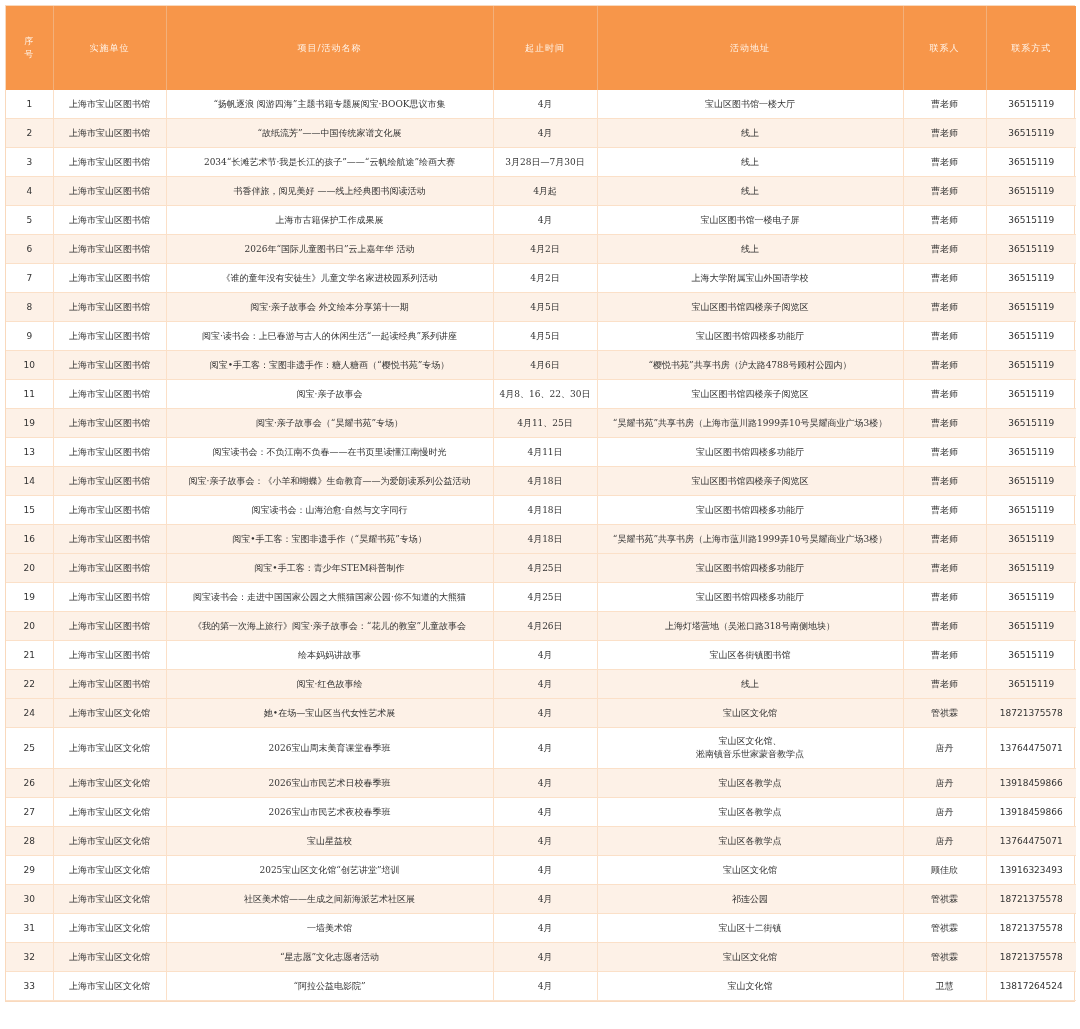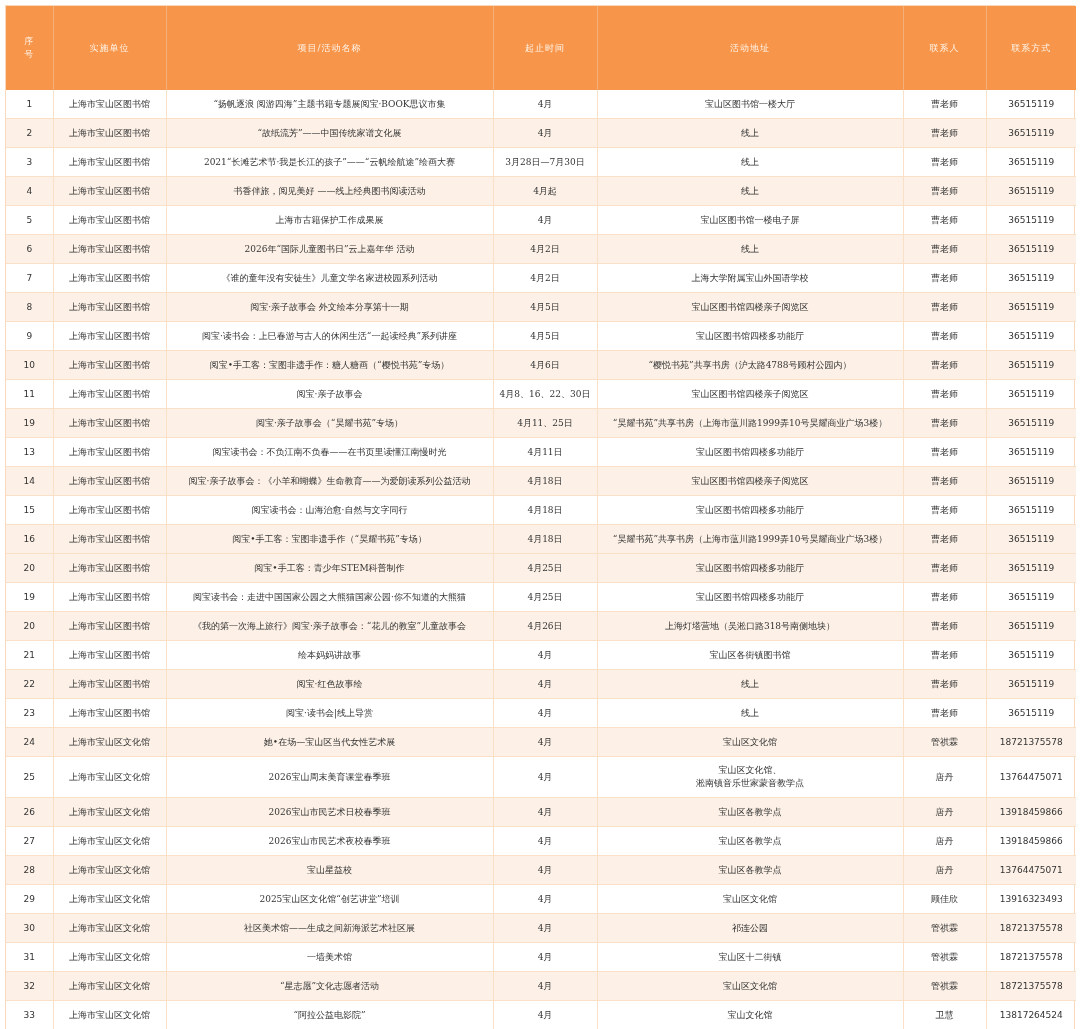--- a/index.html
+++ b/index.html
@@ -69,21 +69,21 @@
           <td>上海市宝山区图书馆</td>
           <td>“故纸流芳”——中国传统家谱文化展</td>
           <td>4月</td>
           <td>线上</td>
           <td>曹老师</td>
           <td class="num">36515119</td>
         </tr>
         <tr>
           <td class="num">3</td>
           <td>上海市宝山区图书馆</td>
-          <td>2021“长滩艺术节·我是长江的孩子”——“云帆绘航途”绘画大赛</td>
+          <td>2034“长滩艺术节·我是长江的孩子”——“云帆绘航途”绘画大赛</td>
           <td>3月28日—7月30日</td>
           <td>线上</td>
           <td>曹老师</td>
           <td class="num">36515119</td>
         </tr>
         <tr class="alt">
           <td class="num">4</td>
           <td>上海市宝山区图书馆</td>
           <td>书香伴旅，阅见美好 ——线上经典图书阅读活动</td>
           <td>4月起</td>
@@ -232,29 +232,20 @@
           <td>绘本妈妈讲故事</td>
           <td>4月</td>
           <td>宝山区各街镇图书馆</td>
           <td>曹老师</td>
           <td class="num">36515119</td>
         </tr>
         <tr class="alt">
           <td class="num">22</td>
           <td>上海市宝山区图书馆</td>
           <td>阅宝·红色故事绘</td>
-          <td>4月</td>
-          <td>线上</td>
-          <td>曹老师</td>
-          <td class="num">36515119</td>
-        </tr>
-        <tr>
-          <td class="num">23</td>
-          <td>上海市宝山区图书馆</td>
-          <td>阅宝·读书会|线上导赏</td>
           <td>4月</td>
           <td>线上</td>
           <td>曹老师</td>
           <td class="num">36515119</td>
         </tr>
         <tr class="alt">
           <td class="num">24</td>
           <td>上海市宝山区文化馆</td>
           <td>她•在场—宝山区当代女性艺术展</td>
           <td>4月</td>

